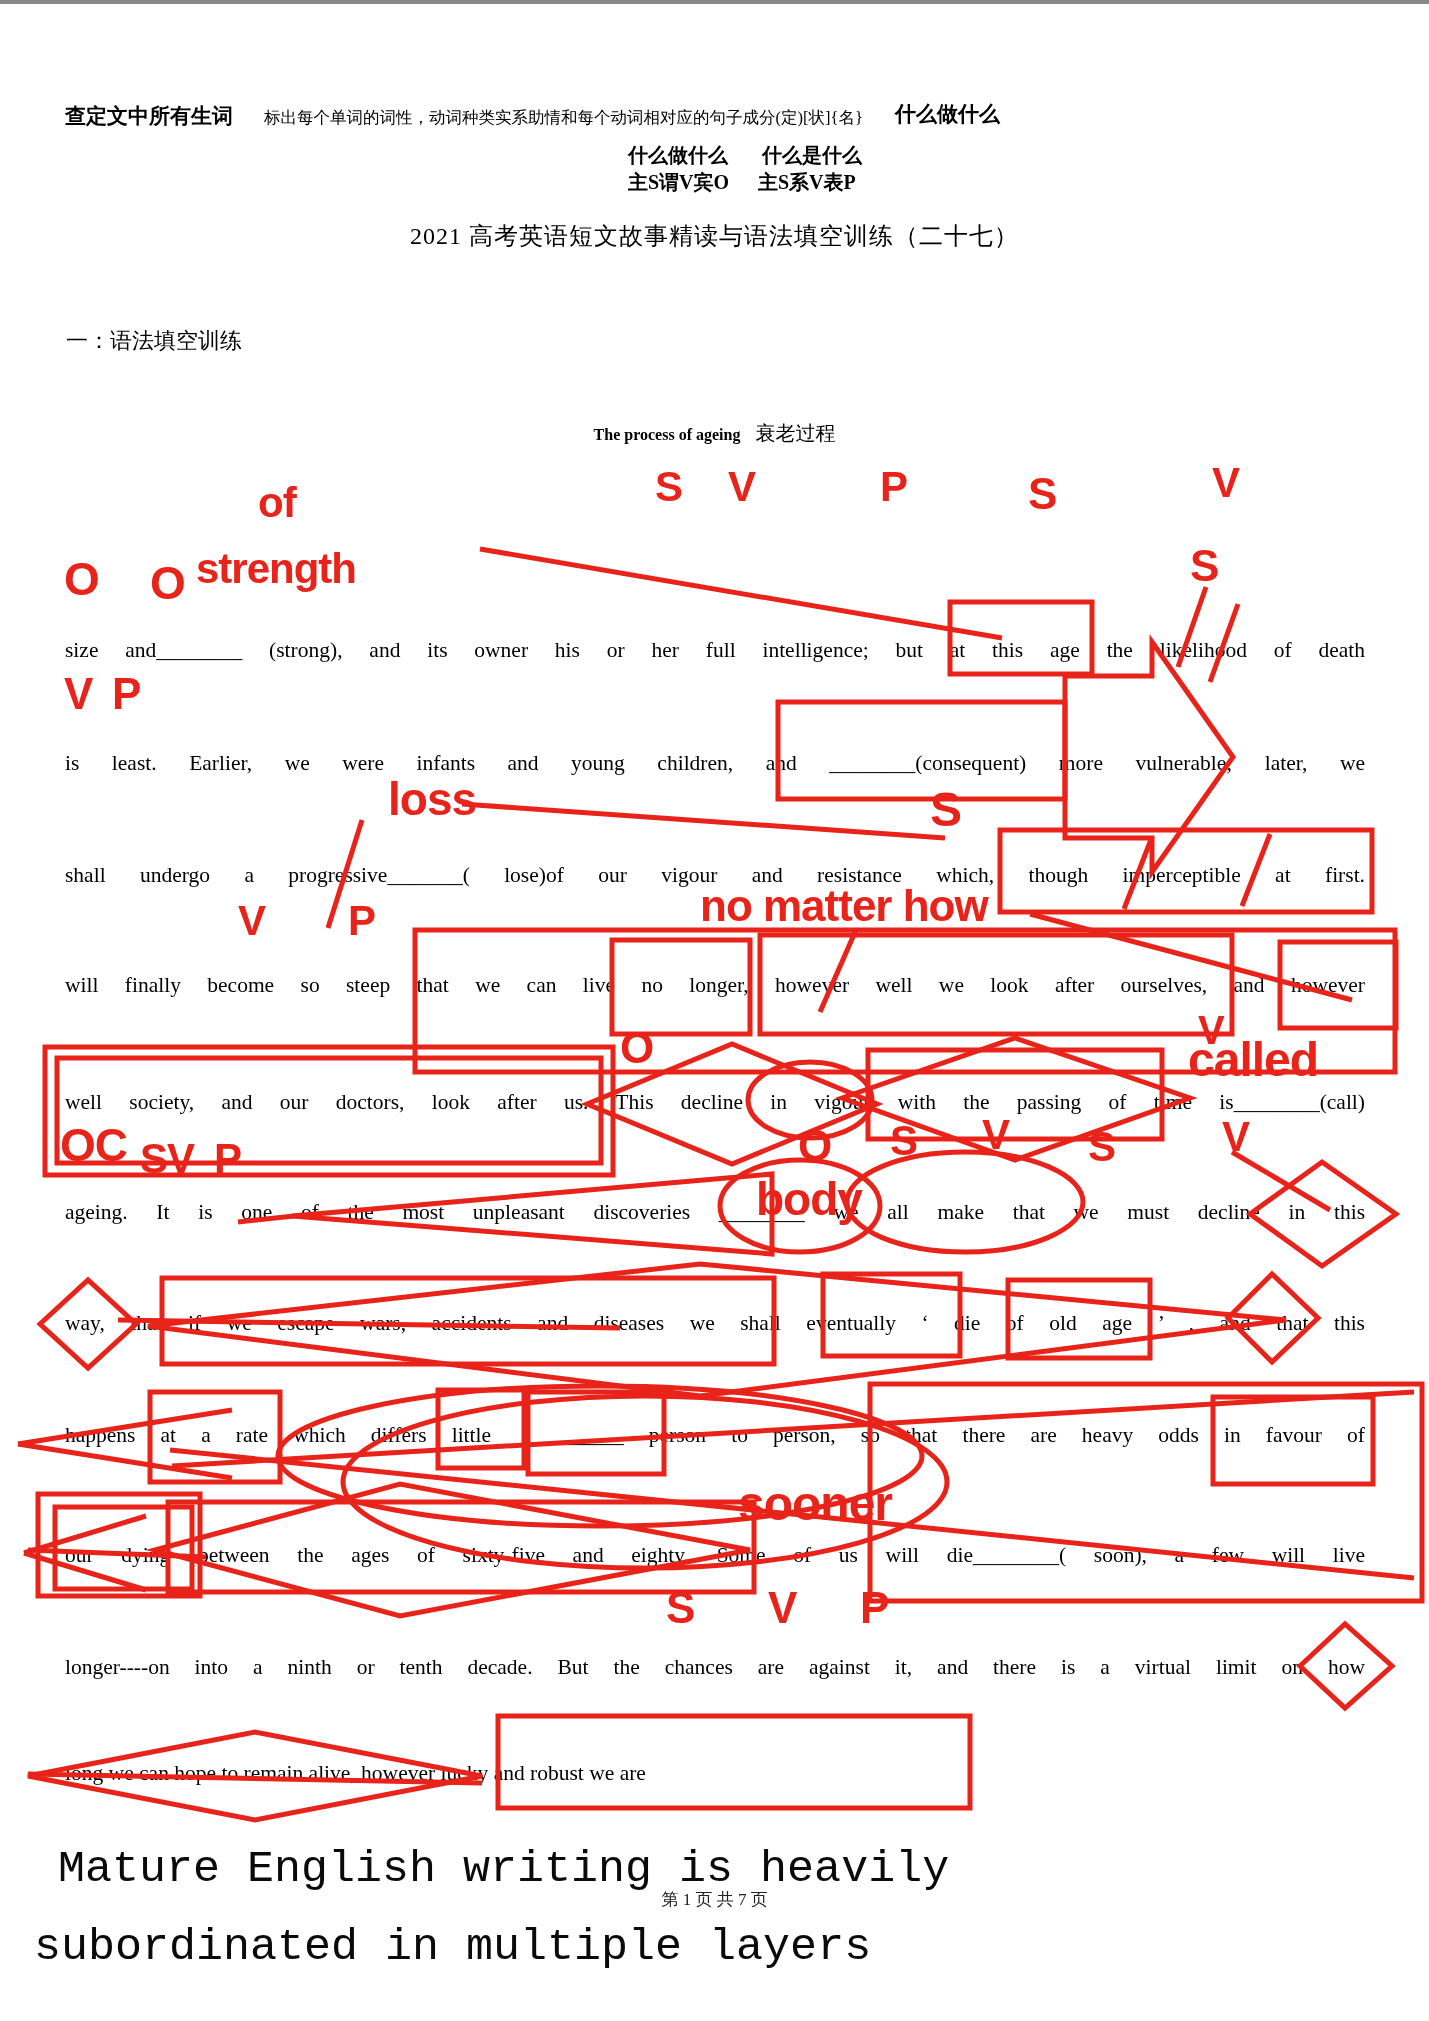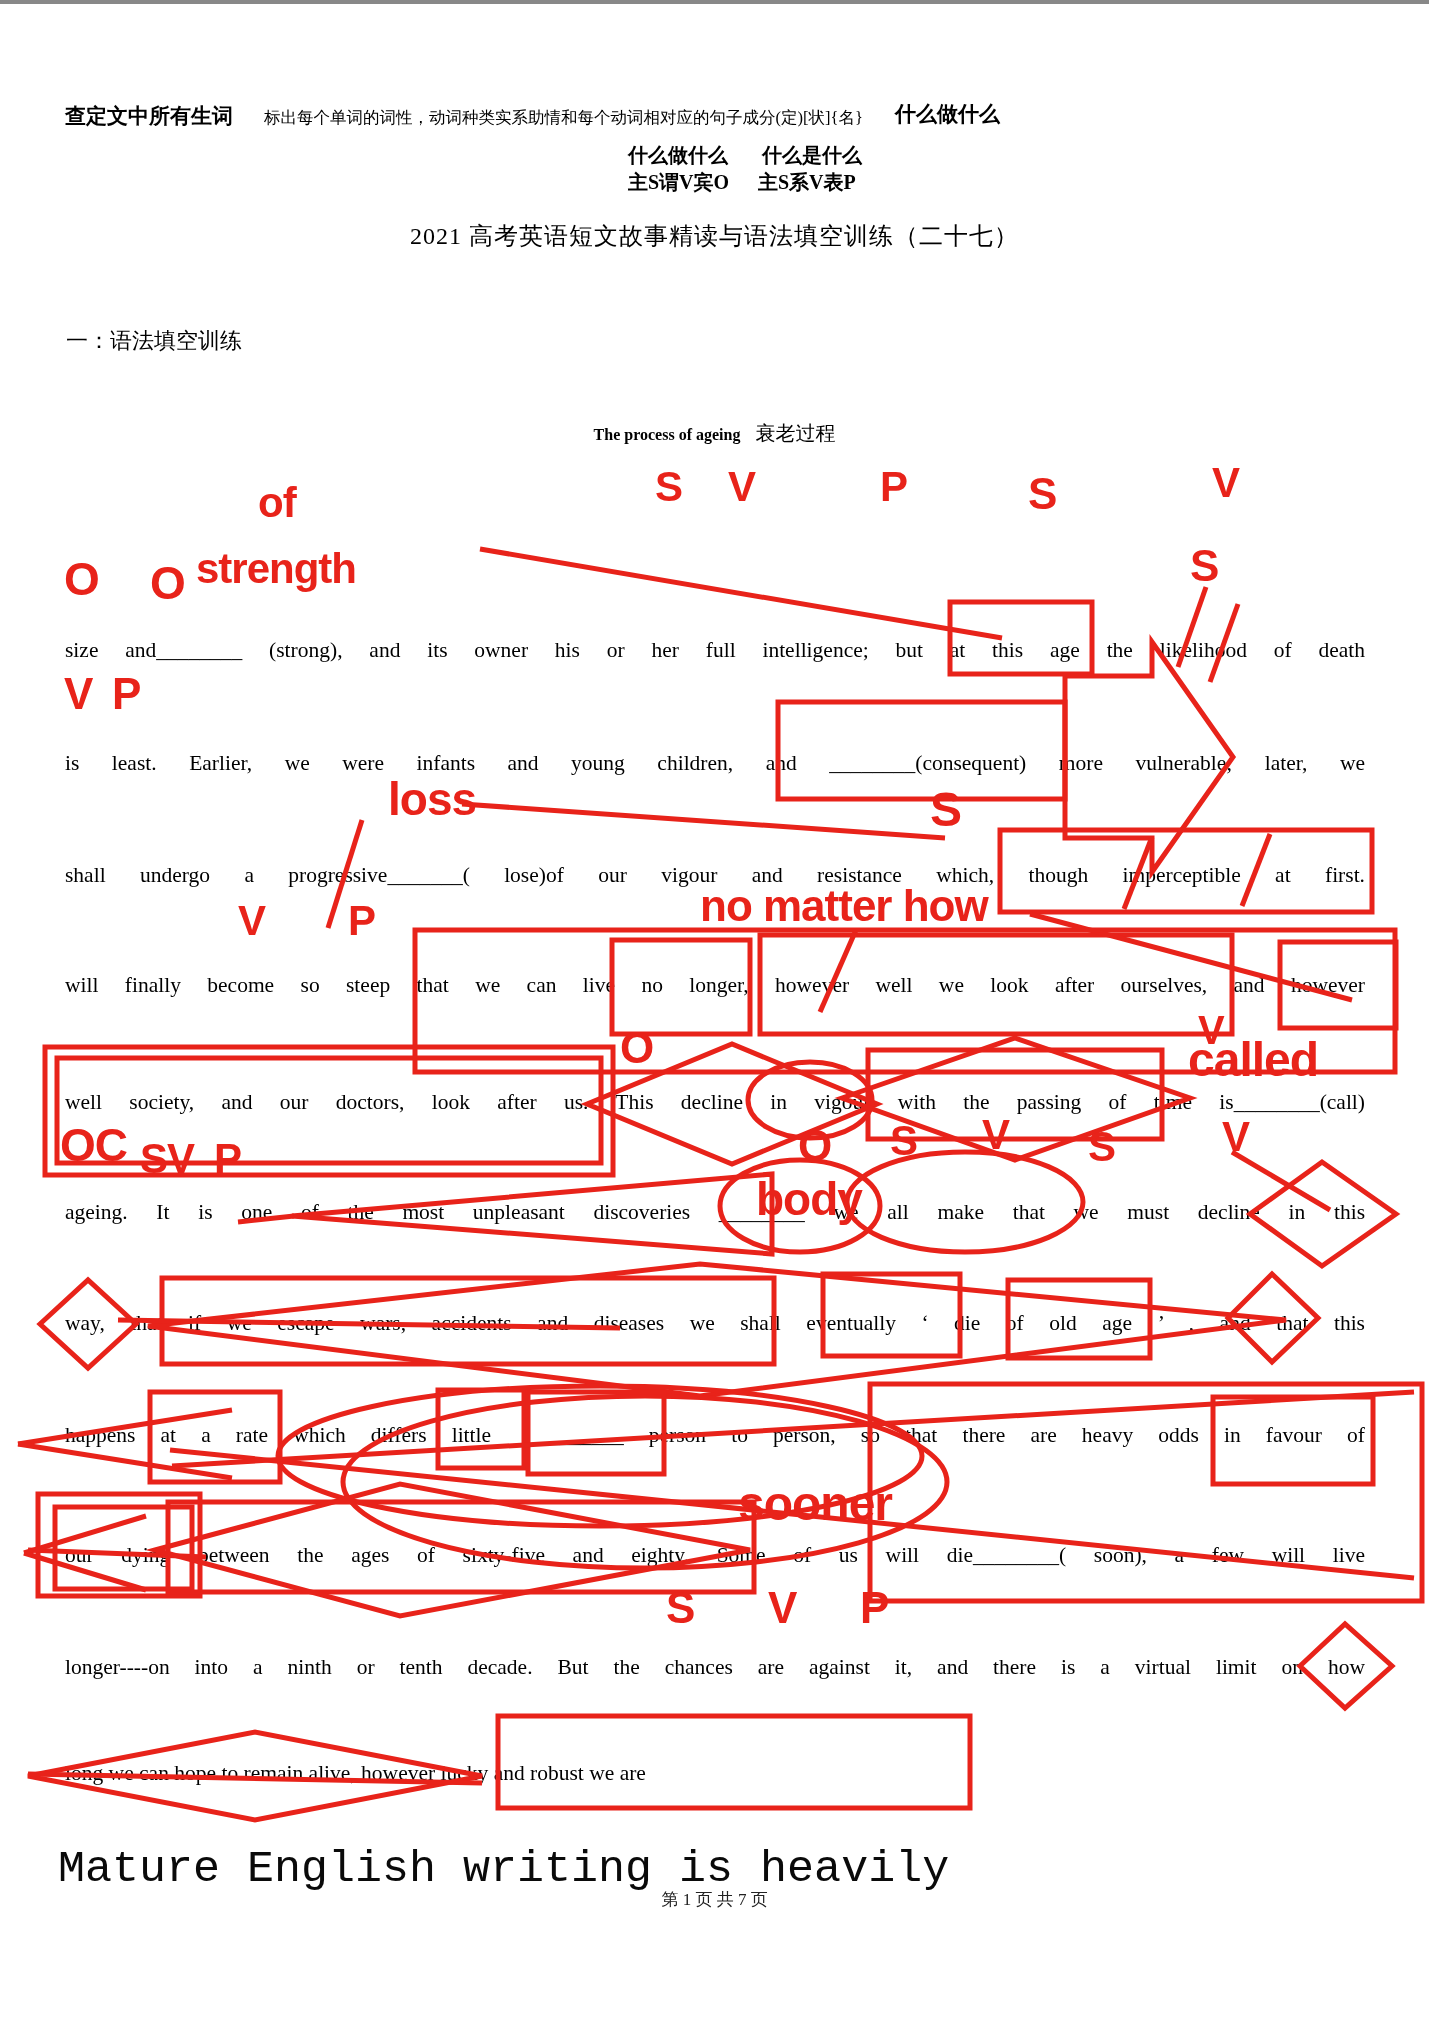--- a/index.html
+++ b/index.html
@@ -154,14 +154,15 @@
   <span class="rl" style="left:982px;top:1110px;font-size:42px;">V</span>
   <span class="rl" style="left:1088px;top:1122px;font-size:42px;">S</span>
   <span class="rl" style="left:1222px;top:1112px;font-size:42px;">V</span>
   <span class="rl" style="left:738px;top:1476px;font-size:48px;">sooner</span>
   <span class="rl" style="left:666px;top:1582px;font-size:44px;">S</span>
   <span class="rl" style="left:768px;top:1582px;font-size:44px;">V</span>
   <span class="rl" style="left:860px;top:1582px;font-size:44px;">P</span>
 
   <div class="footer">第 1 页 共 7 页</div>
   <div class="caption" style="left:58px;top:1840px;">Mature English writing is heavily</div>
+  <div class="caption" style="left:34px;top:1918px;">subordinated in multiple layers</div>
 
 </div>
 
 </body></html>

